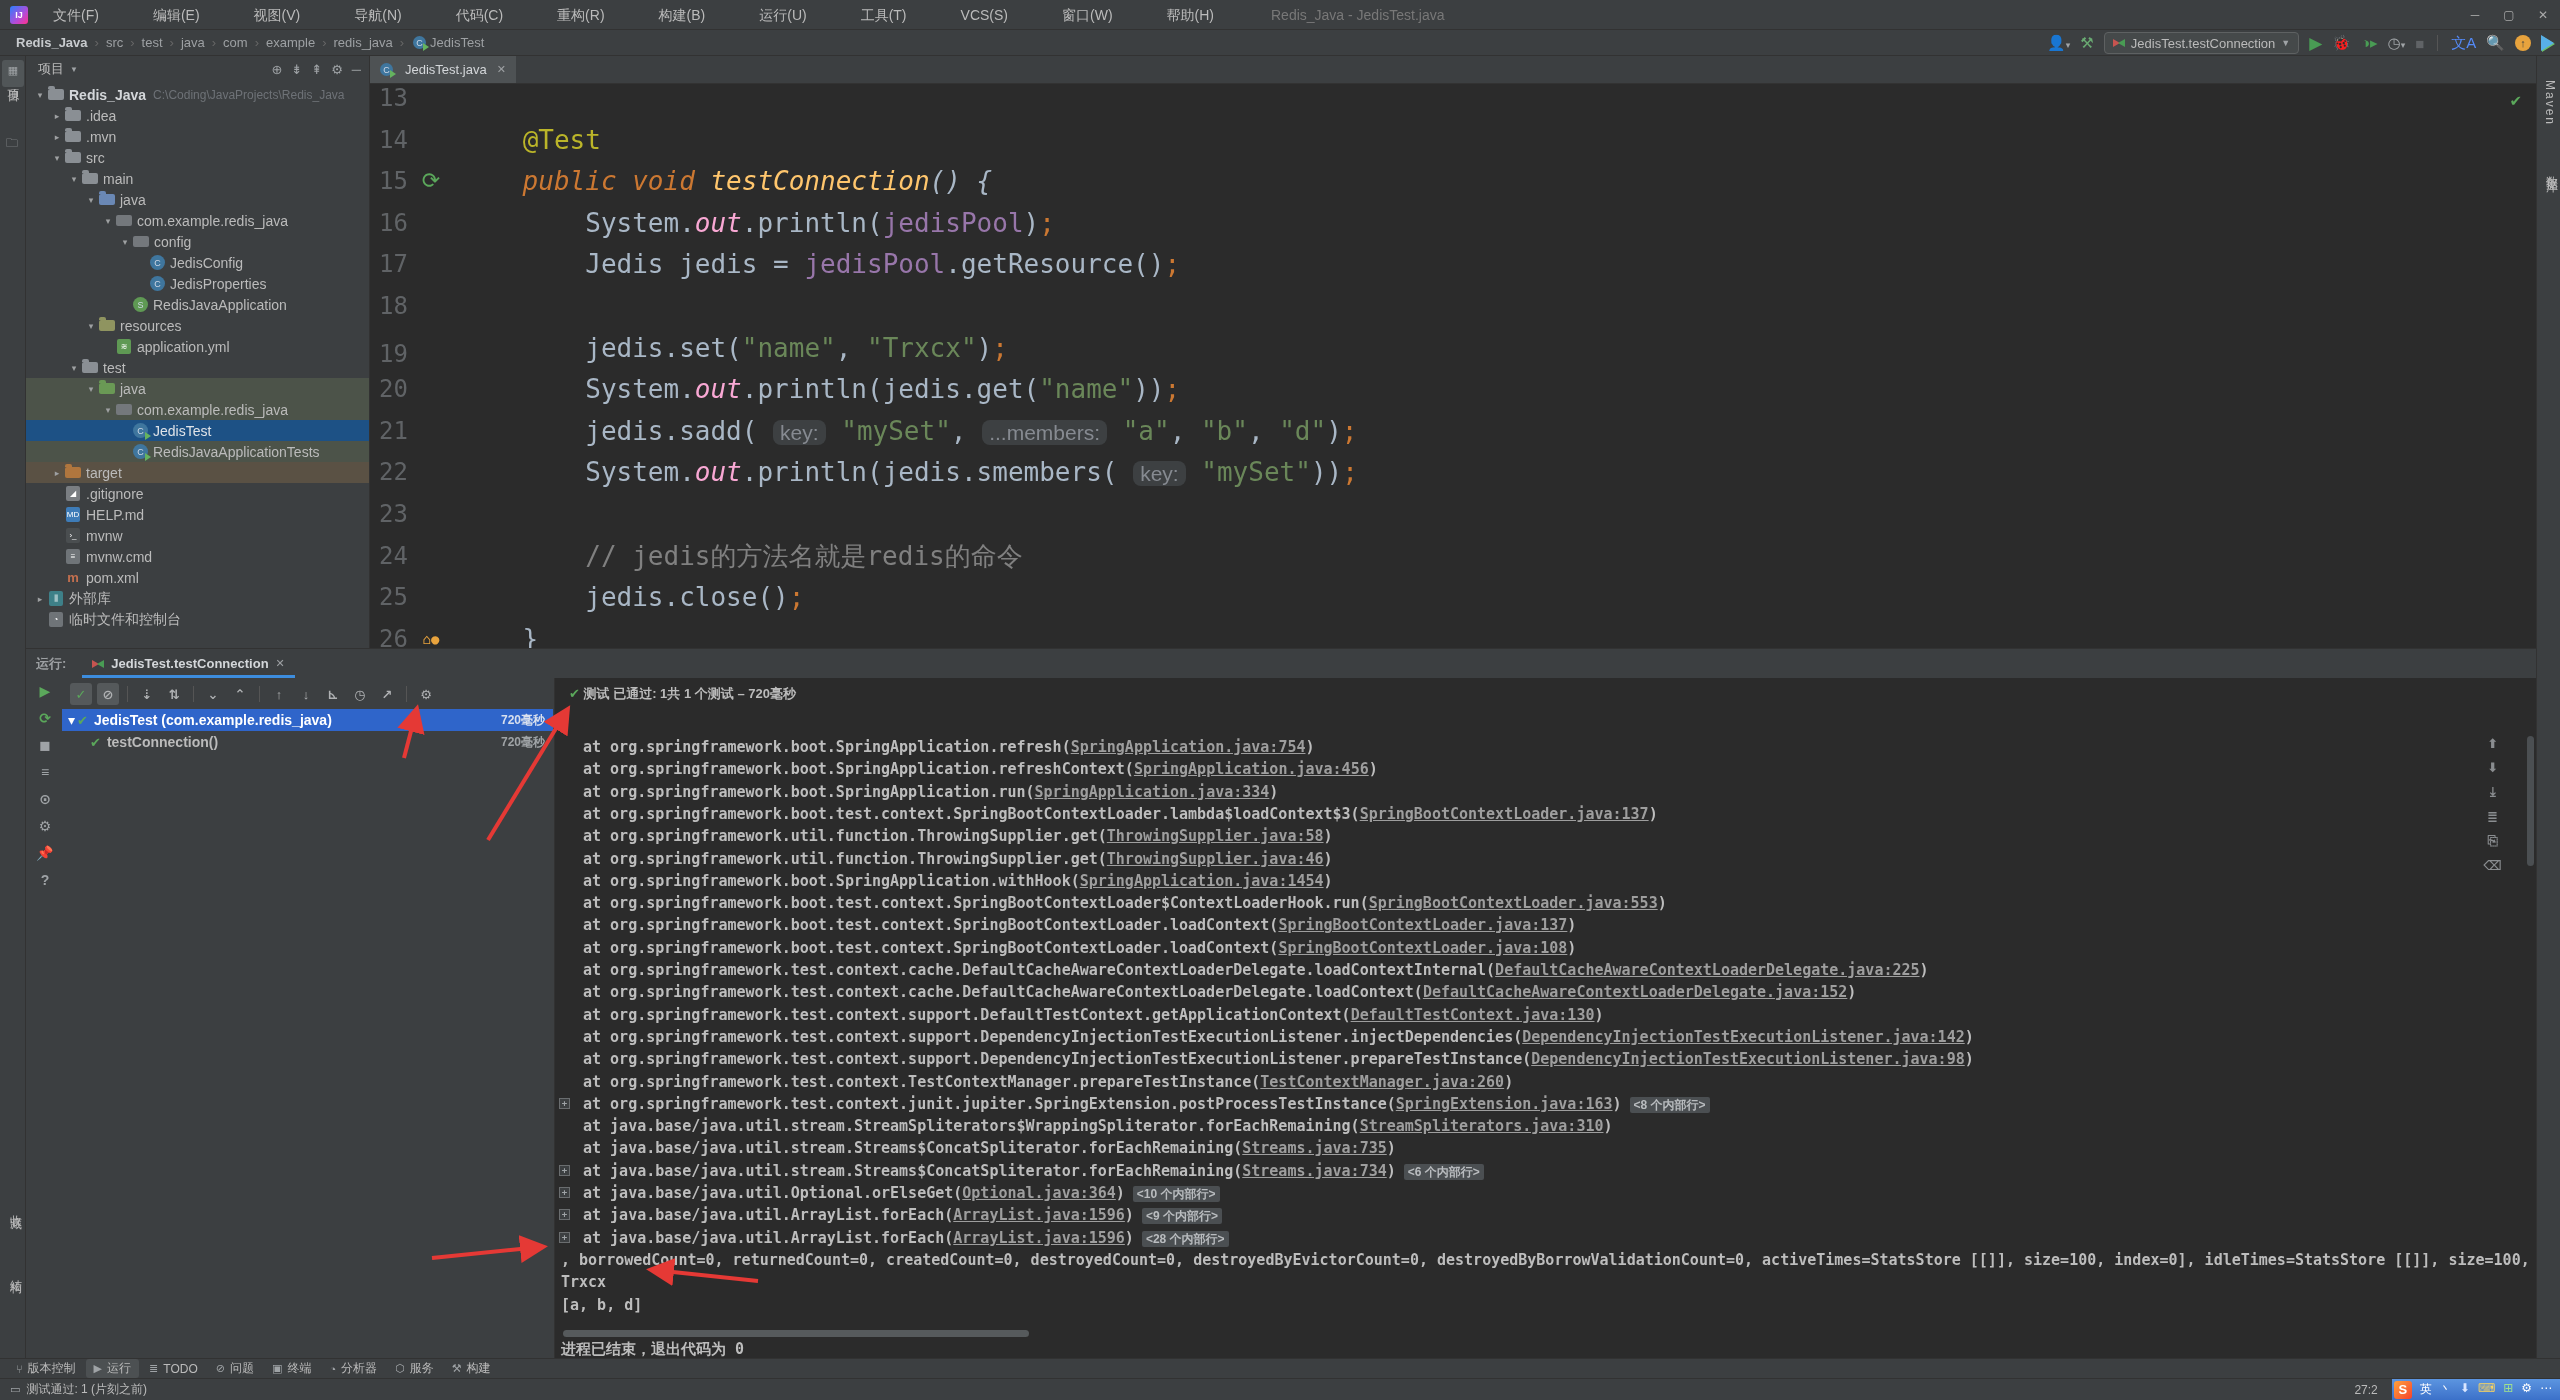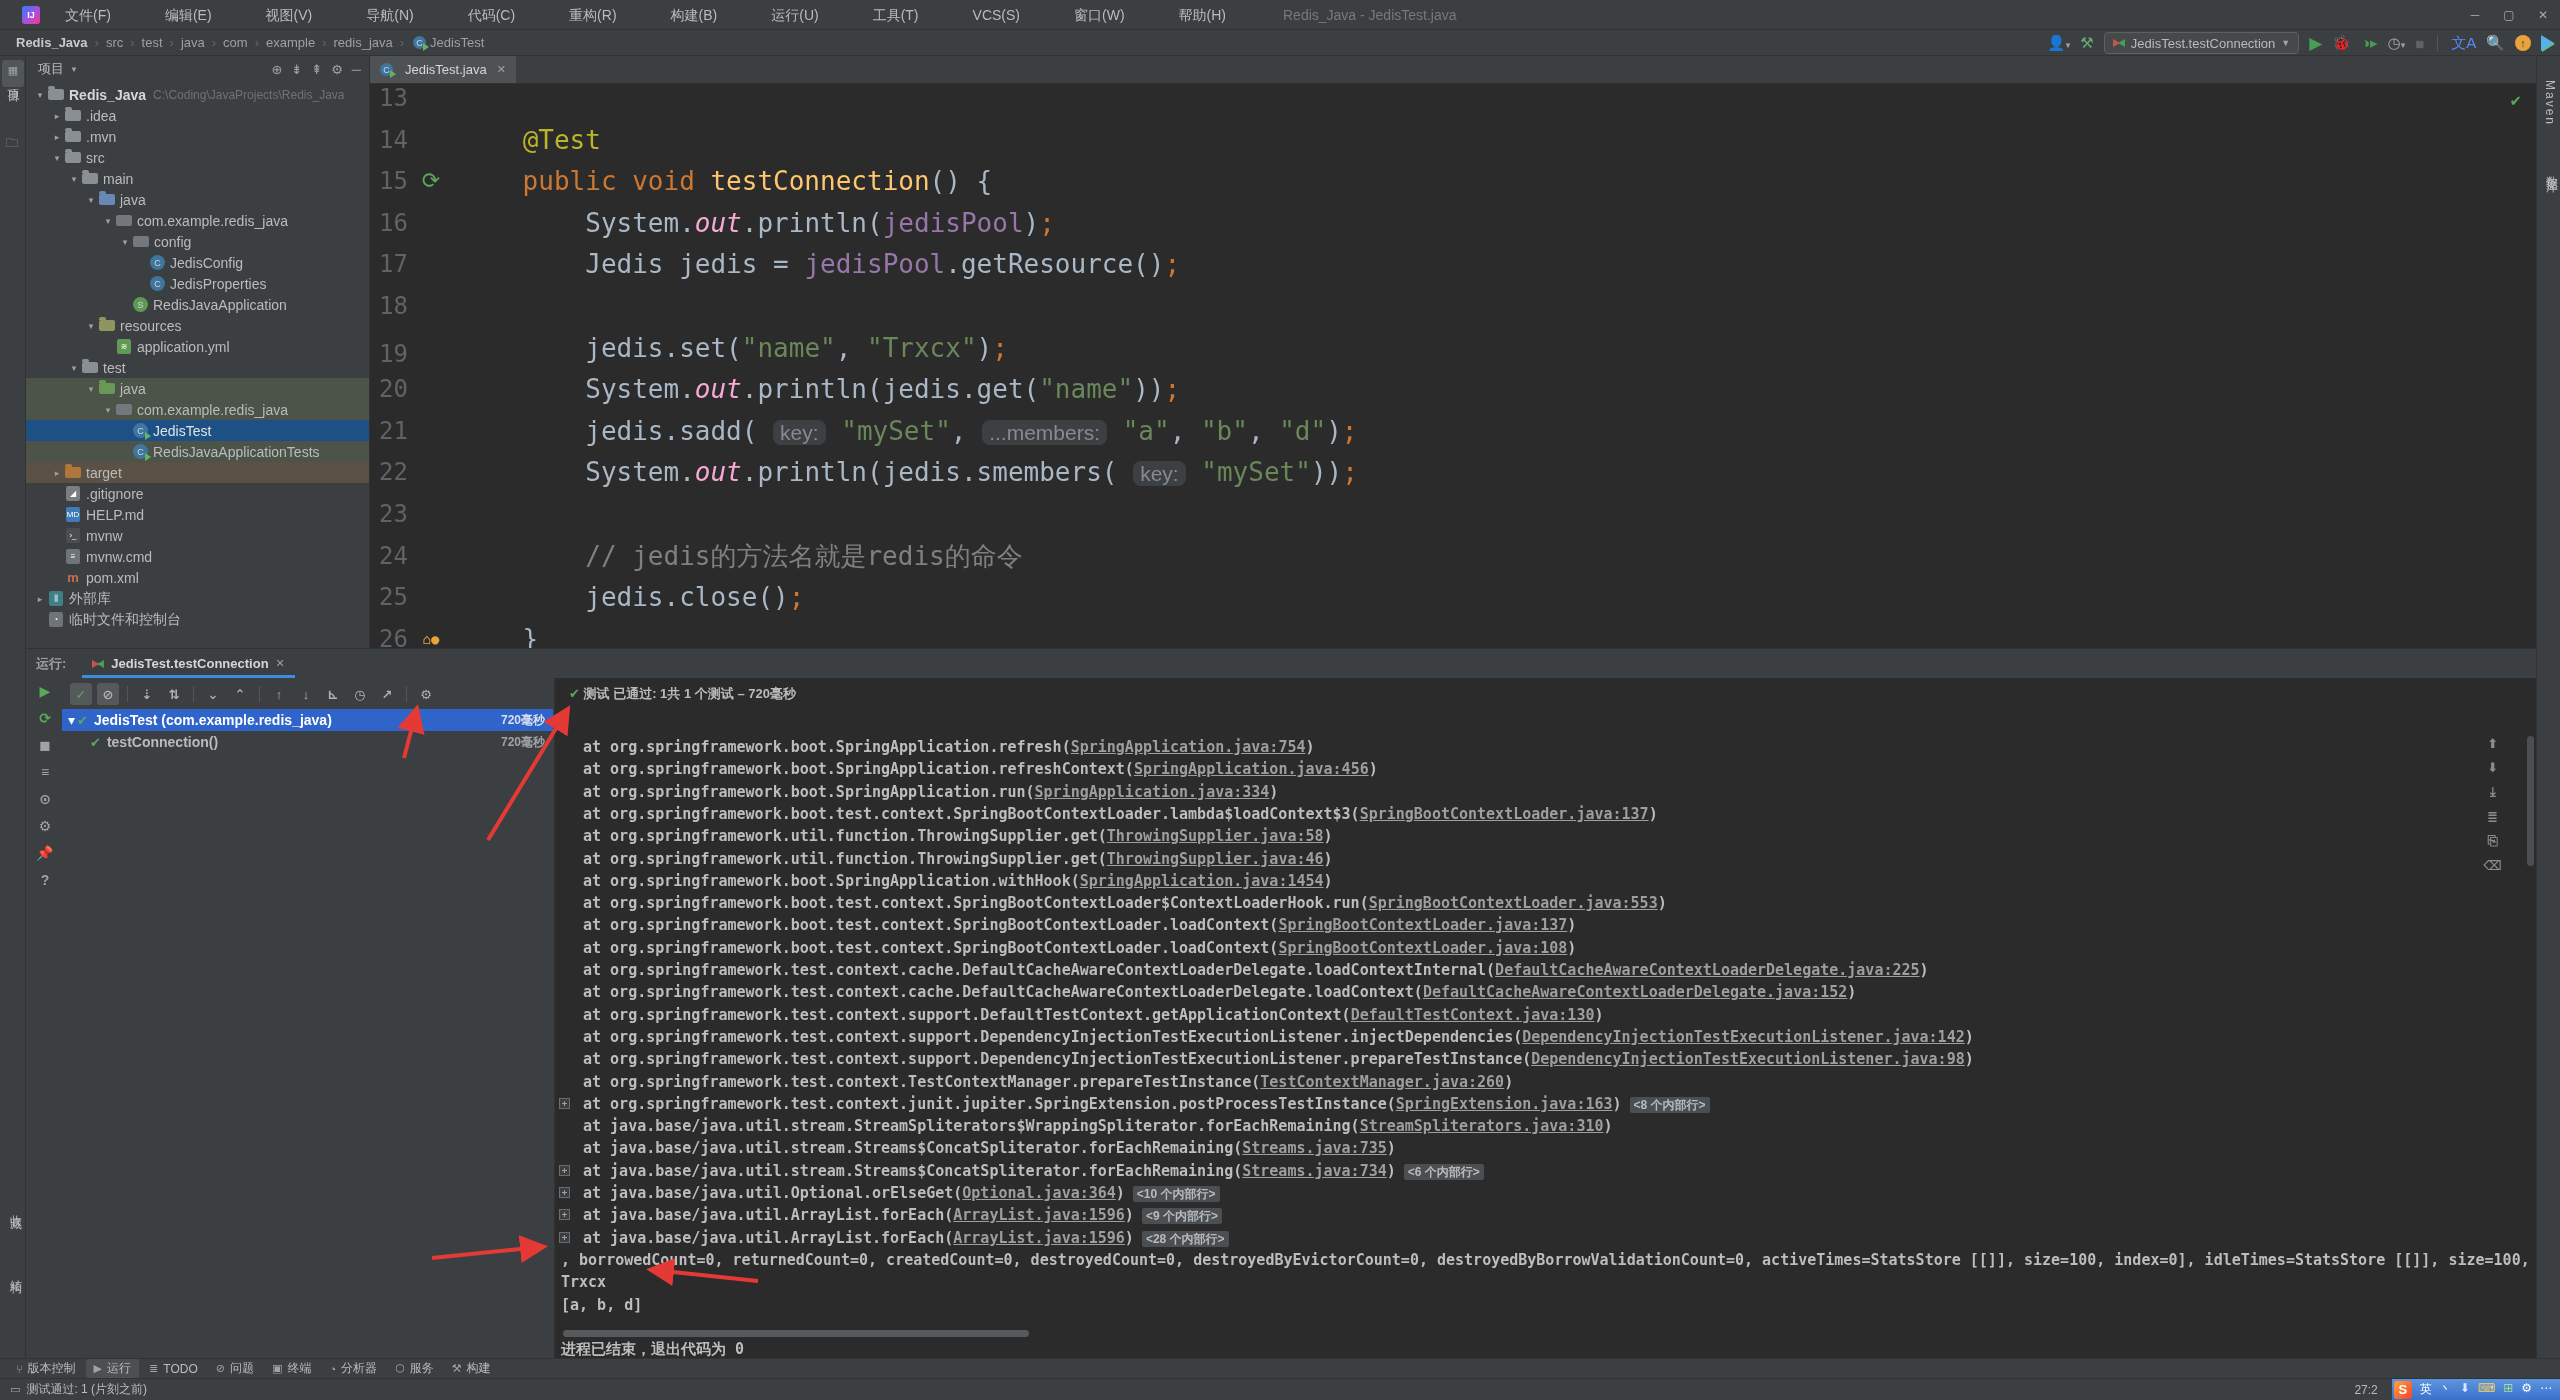--- a/index.html
+++ b/index.html
@@ -1,21 +1,21 @@
 <!DOCTYPE html>
 <html><head>
 <meta charset="utf-8">
 <style>
   * { margin:0; padding:0; box-sizing:border-box; }
   html,body { background:#2b2b2b; }
   #app { position:relative; width:2560px; height:1400px; overflow:hidden;
          font-family:"Liberation Sans","DejaVu Sans",sans-serif; color:#bbbbbb; background:#2b2b2b; }
   .abs { position:absolute; }
   
-  #menubar { left:0; top:0; width:2560px; height:30px; background:#3c3f41; border-bottom:1px solid #323232; display:flex; align-items:center;padding-left:12px; }
+  #menubar { left:0; top:0; width:2560px; height:30px; background:#3c3f41; border-bottom:1px solid #323232; display:flex; align-items:center; }
   #logo { width:18px; height:18px; margin:0 14px 0 10px; border-radius:3px;
           background:linear-gradient(135deg,#2a7fff,#b44bd8 60%,#ff318c); color:#fff; font-size:9px; font-weight:bold;
           display:flex; align-items:center; justify-content:center; }
   .menu-item { padding:0 11px; font-size:14px; color:#bbbbbb; line-height:30px; }
   #win-title { margin-left:46px; color:#787878; font-size:14px; }
   #win-controls { position:absolute; right:0; top:0; height:30px; display:flex; }
   .wc { width:34px; height:30px; display:flex; align-items:center; justify-content:center; color:#aaa; font-size:12px; }
   #toolbar { left:0; top:30px; width:2560px; height:26px; background:#3c3f41; border-bottom:1px solid #323232; display:flex; align-items:center; }
   #breadcrumbs { display:flex; align-items:center; margin-left:16px; font-size:13px; color:#9da0a3; }
   .bc-sep { margin:0 7px; color:#666; }
@@ -343,21 +343,21 @@
         <span class="x">✕</span>
       </div>
     </div>
     <div id="code">
         <div class="lnum" style="top: -8px;">13</div>
         <div class="cl" style="top: -8px;"></div>
         <div class="lnum" style="top: 33.6px;">14</div>
         <div class="cl" style="top: 33.6px;"><span>    </span><span class="ann">@Test</span></div>
         <div class="lnum" style="top: 75.2px;">15</div>
         <div class="gut-ic" style="top: 75.2px; color: rgb(91, 168, 91); font-size: 22px;">⟳</div>
-        <div class="cl" style="top: 75.2px;"><span class="kw">    public void </span><span class="meth">testConnection</span><span>() {</span></div>
+        <div class="cl" style="top: 75.2px; font-style: italic;"><span class="kw">    public void </span><span class="meth">testConnection</span><span>() {</span></div>
         <div class="lnum" style="top: 116.8px;">16</div>
         <div class="cl" style="top: 116.8px;"><span>        System.</span><span class="fld-i">out</span><span>.println(</span><span class="fld">jedisPool</span><span>)</span><span class="semi">;</span></div>
         <div class="lnum" style="top: 158.4px;">17</div>
         <div class="cl" style="top: 158.4px;"><span>        Jedis jedis = </span><span class="fld">jedisPool</span><span>.getResource()</span><span class="semi">;</span></div>
         <div class="lnum" style="top: 200px;">18</div>
         <div class="cl" style="top: 200px;"></div>
         <div class="lnum" style="top: 248px;">19</div>
         <div class="cl" style="top: 241.6px;"><span>        jedis.set(</span><span class="str">"name"</span><span>, </span><span class="str">"Trxcx"</span><span>)</span><span class="semi">;</span></div>
         <div class="lnum" style="top: 283.2px;">20</div>
         <div class="cl" style="top: 283.2px;"><span>        System.</span><span class="fld-i">out</span><span>.println(jedis.get(</span><span class="str">"name"</span><span>))</span><span class="semi">;</span></div>

